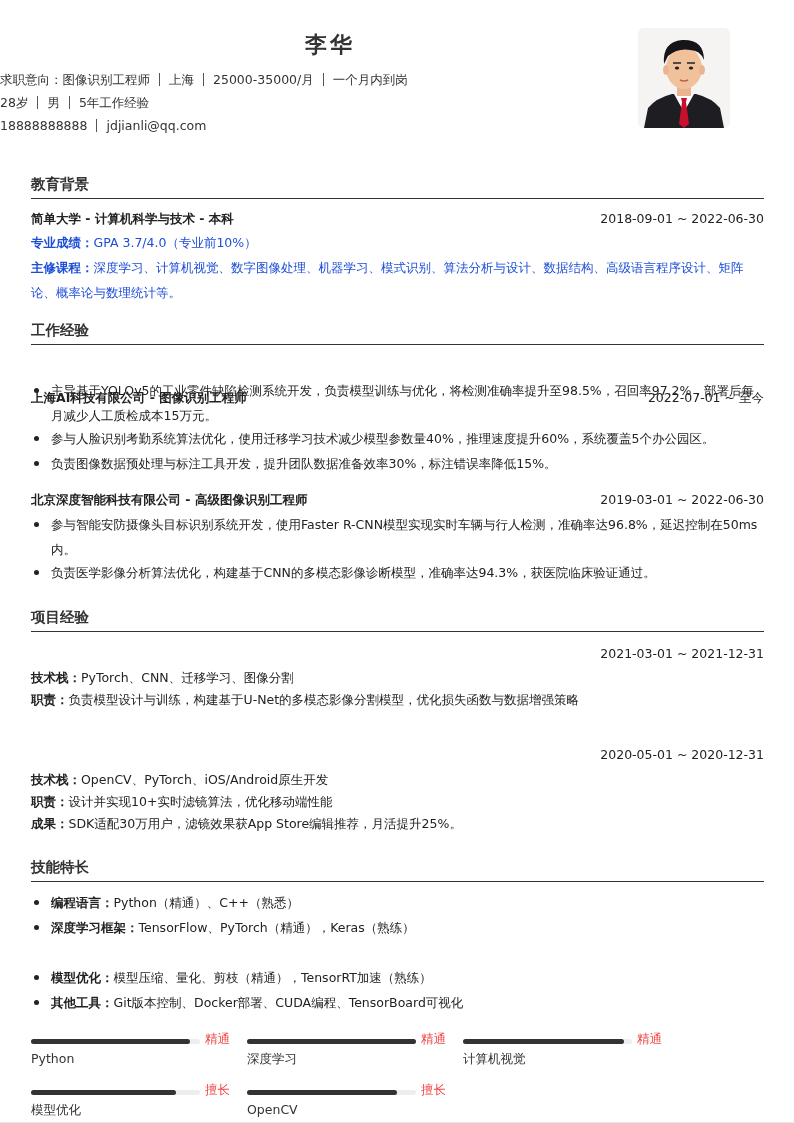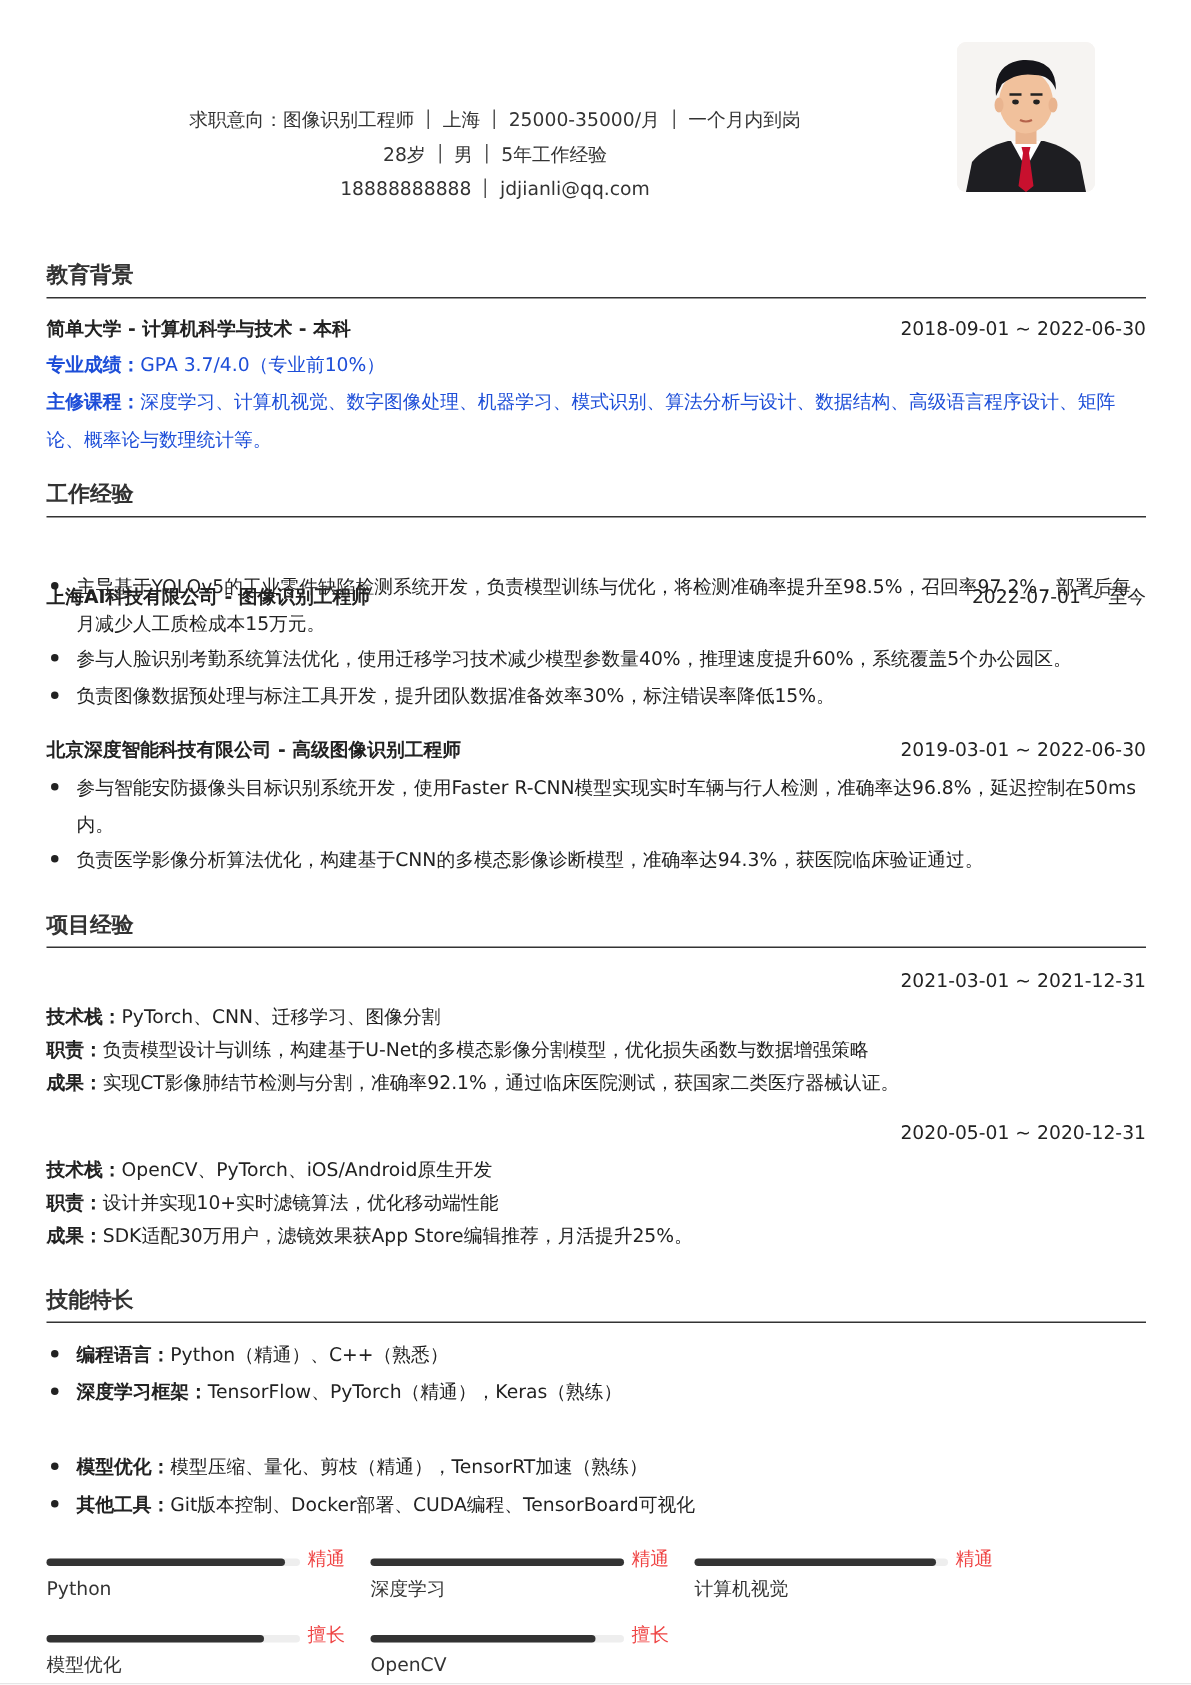--- a/index.html
+++ b/index.html
@@ -7,21 +7,21 @@
     body {
       font-family: "DejaVu Sans", "Liberation Sans", sans-serif;
       color: #222;
       font-size: 12.5px;
       position: relative;
       overflow: hidden;
     }
     .page { position: absolute; left: 0; top: 0; width: 794px; height: 1123px; border-bottom: 1px solid #e6e6e6; }
     .header { position: absolute; left: 0; top: 28px; width: 794px; height: 110px; }
     .name { position: absolute; left: 0; width: 660px; top: 2px; text-align: center; font-size: 22px; font-weight: bold; color: #333; letter-spacing: 3px; }
-    .info-line { position: absolute; left: 0; width: 660px; text-align: center; font-size: 12.5px; color: #333; }
+    .info-line { position: absolute; left: 0; width: 660px; text-align: left; font-size: 12.5px; color: #333; }
     .info-line .sep { display: inline-block; width: 1px; height: 13px; background: #555; vertical-align: -2px; margin: 0 9px; }
     .line1 { top: 44px; }
     .line2 { top: 67px; }
     .line3 { top: 90px; }
     .avatar { position: absolute; left: 638px; top: 0px; width: 92px; height: 100px; background: #f6f4f2; border-radius: 6px; overflow: hidden; }
     .section { position: absolute; left: 31px; width: 733px; }
     .section-title { font-size: 14.5px; font-weight: bold; color: #333; height: 24px; line-height: 24px; }
     .section-rule { height: 1px; background: #333; width: 733px; margin-top: 2px; }
     .row { position: absolute; left: 0; width: 733px; font-size: 12.5px; line-height: 18px; color: #222; }
     .row .date { position: absolute; right: 0; top: 0; color: #222; }
@@ -34,20 +34,21 @@
     .skillbar .fill { position: absolute; left: 0; top: 0; height: 5px; background: #333; border-radius: 3px; }
     .skillbar .level { position: absolute; left: 174px; top: -2px; font-size: 12.5px; color: #ef4444; }
     .skillbar .label { position: absolute; left: 0; top: 18px; font-size: 12.5px; color: #333; }
   </style>
 </head>
 <body>
 
 <div class="page">
 
   <div class="header">
+    <div class="name">李华</div>
     <div class="info-line line1">
       <span>求职意向：图像识别工程师</span><span class="sep"></span><span>上海</span><span class="sep"></span><span>25000-35000/月</span><span class="sep"></span><span>一个月内到岗</span>
     </div>
     <div class="info-line line2">
       <span>28岁</span><span class="sep"></span><span>男</span><span class="sep"></span><span>5年工作经验</span>
     </div>
     <div class="info-line line3">
       <span>18888888888</span><span class="sep"></span><span>jdjianli@qq.com</span>
     </div>
     <div class="avatar">
@@ -120,23 +121,20 @@
 
     <div class="row" style="top:40px;">
       <span class="date">2021-03-01 ~ 2021-12-31</span>
     </div>
     <div class="row" style="top:64px;">
       <span class="bold">技术栈：</span><span>PyTorch、CNN、迁移学习、图像分割</span>
     </div>
     <div class="row" style="top:86px;">
       <span class="bold">职责：</span><span>负责模型设计与训练，构建基于U-Net的多模态影像分割模型，优化损失函数与数据增强策略</span>
     </div>
-    <div class="row" style="top:108px;">
-      <span class="bold">成果：</span><span>实现CT影像肺结节检测与分割，准确率92.1%，通过临床医院测试，获国家二类医疗器械认证。</span>
-    </div>
 
     <div class="row" style="top:141px;">
       <span class="date">2020-05-01 ~ 2020-12-31</span>
     </div>
     <div class="row" style="top:166px;">
       <span class="bold">技术栈：</span><span>OpenCV、PyTorch、iOS/Android原生开发</span>
     </div>
     <div class="row" style="top:188px;">
       <span class="bold">职责：</span><span>设计并实现10+实时滤镜算法，优化移动端性能</span>
     </div>

